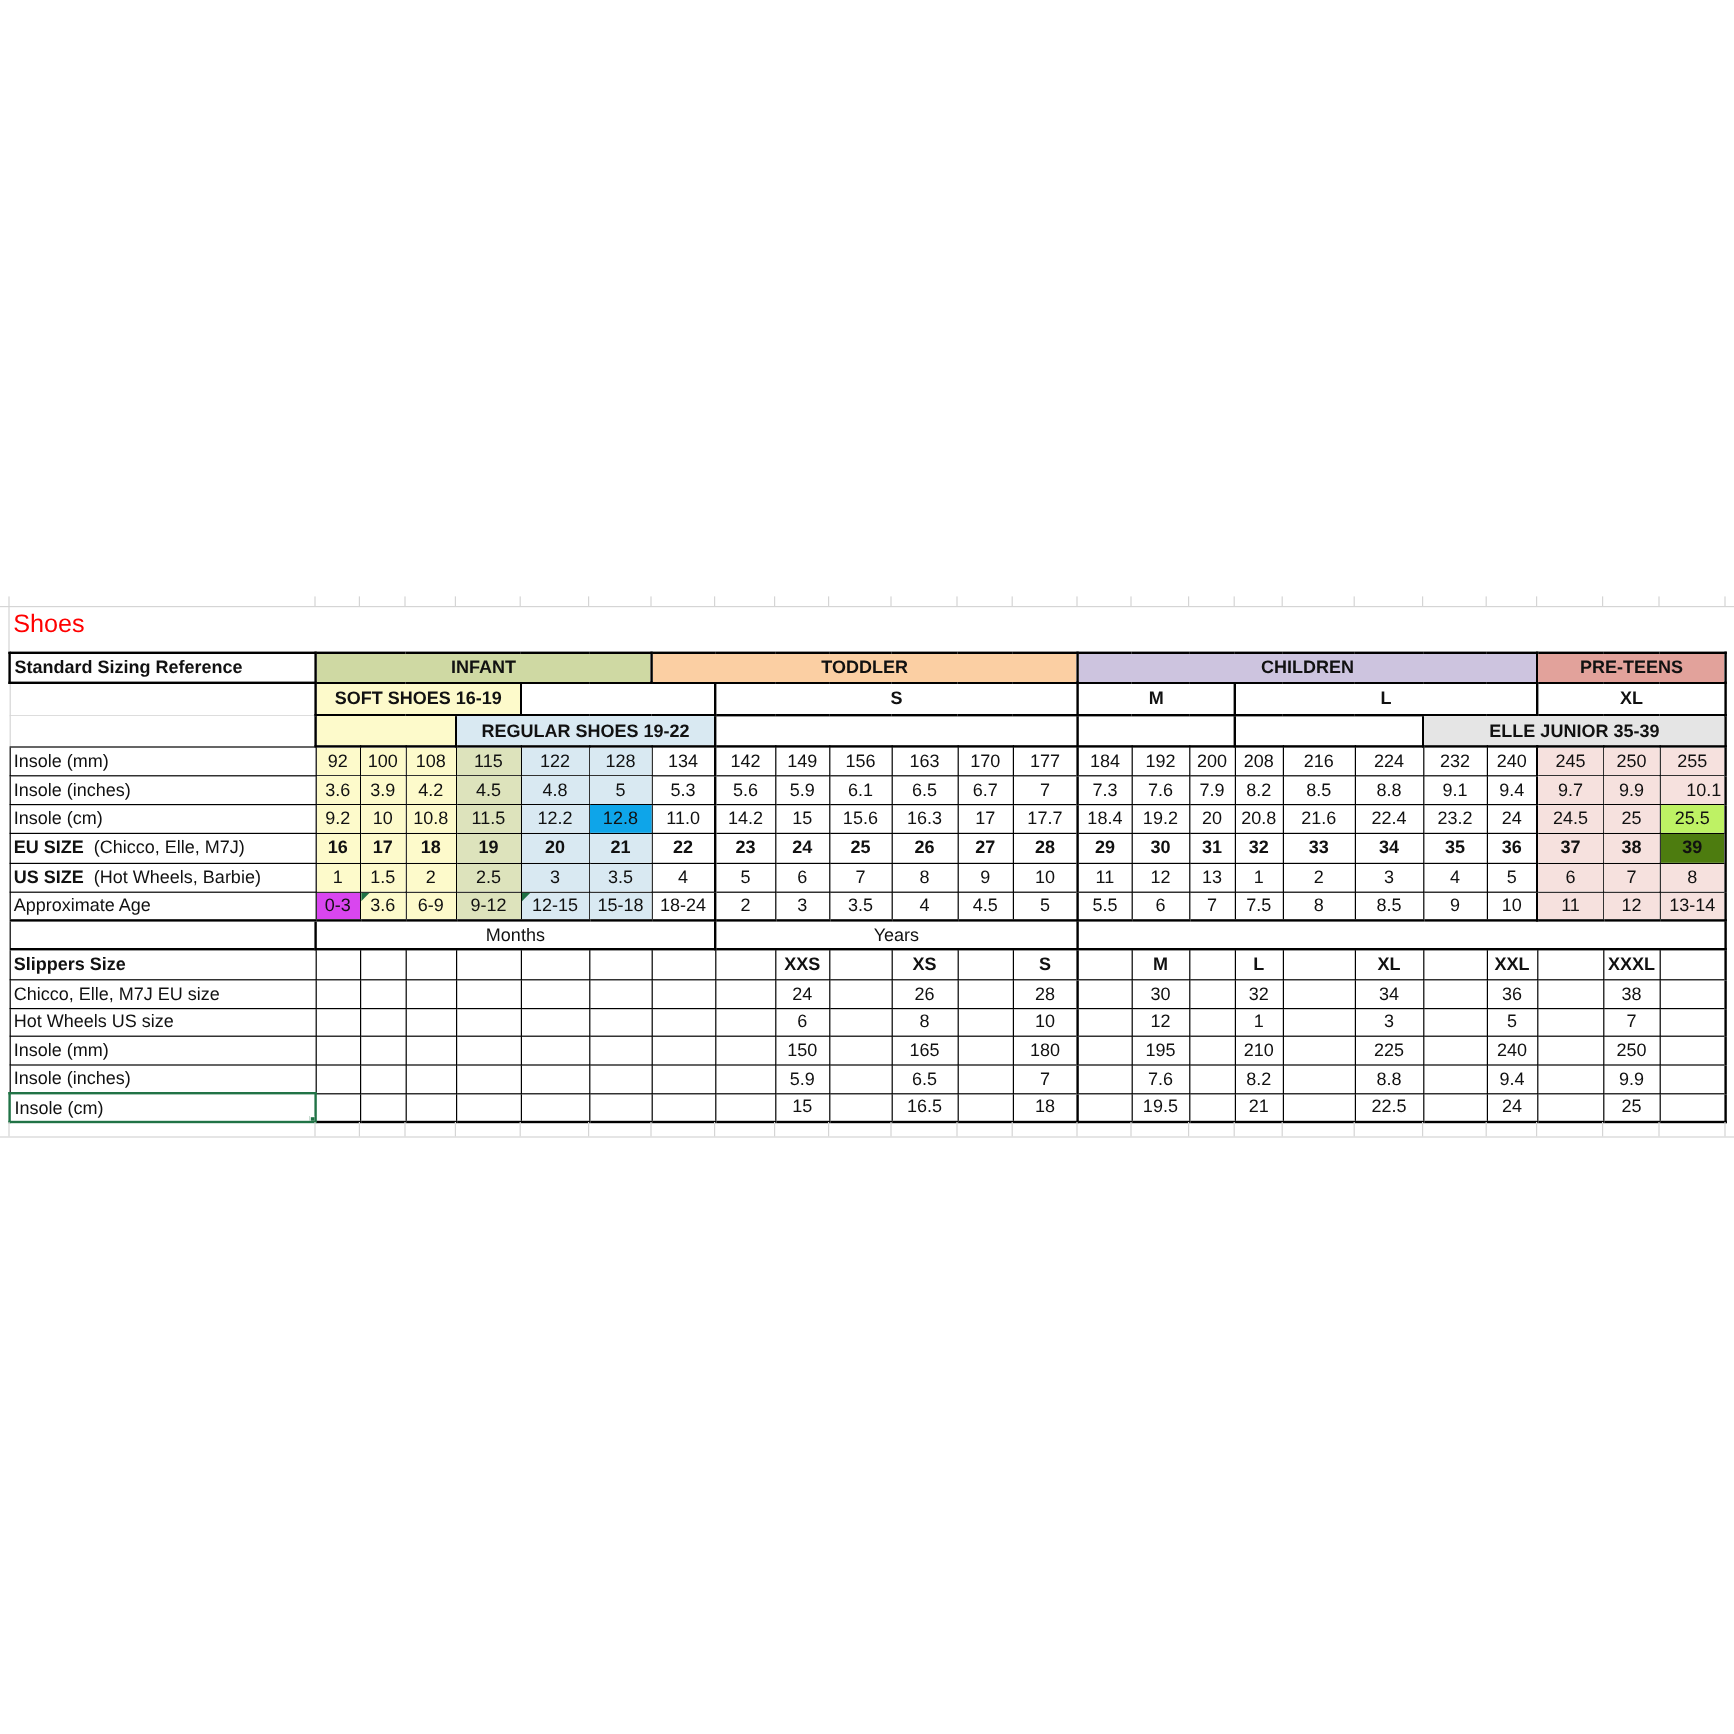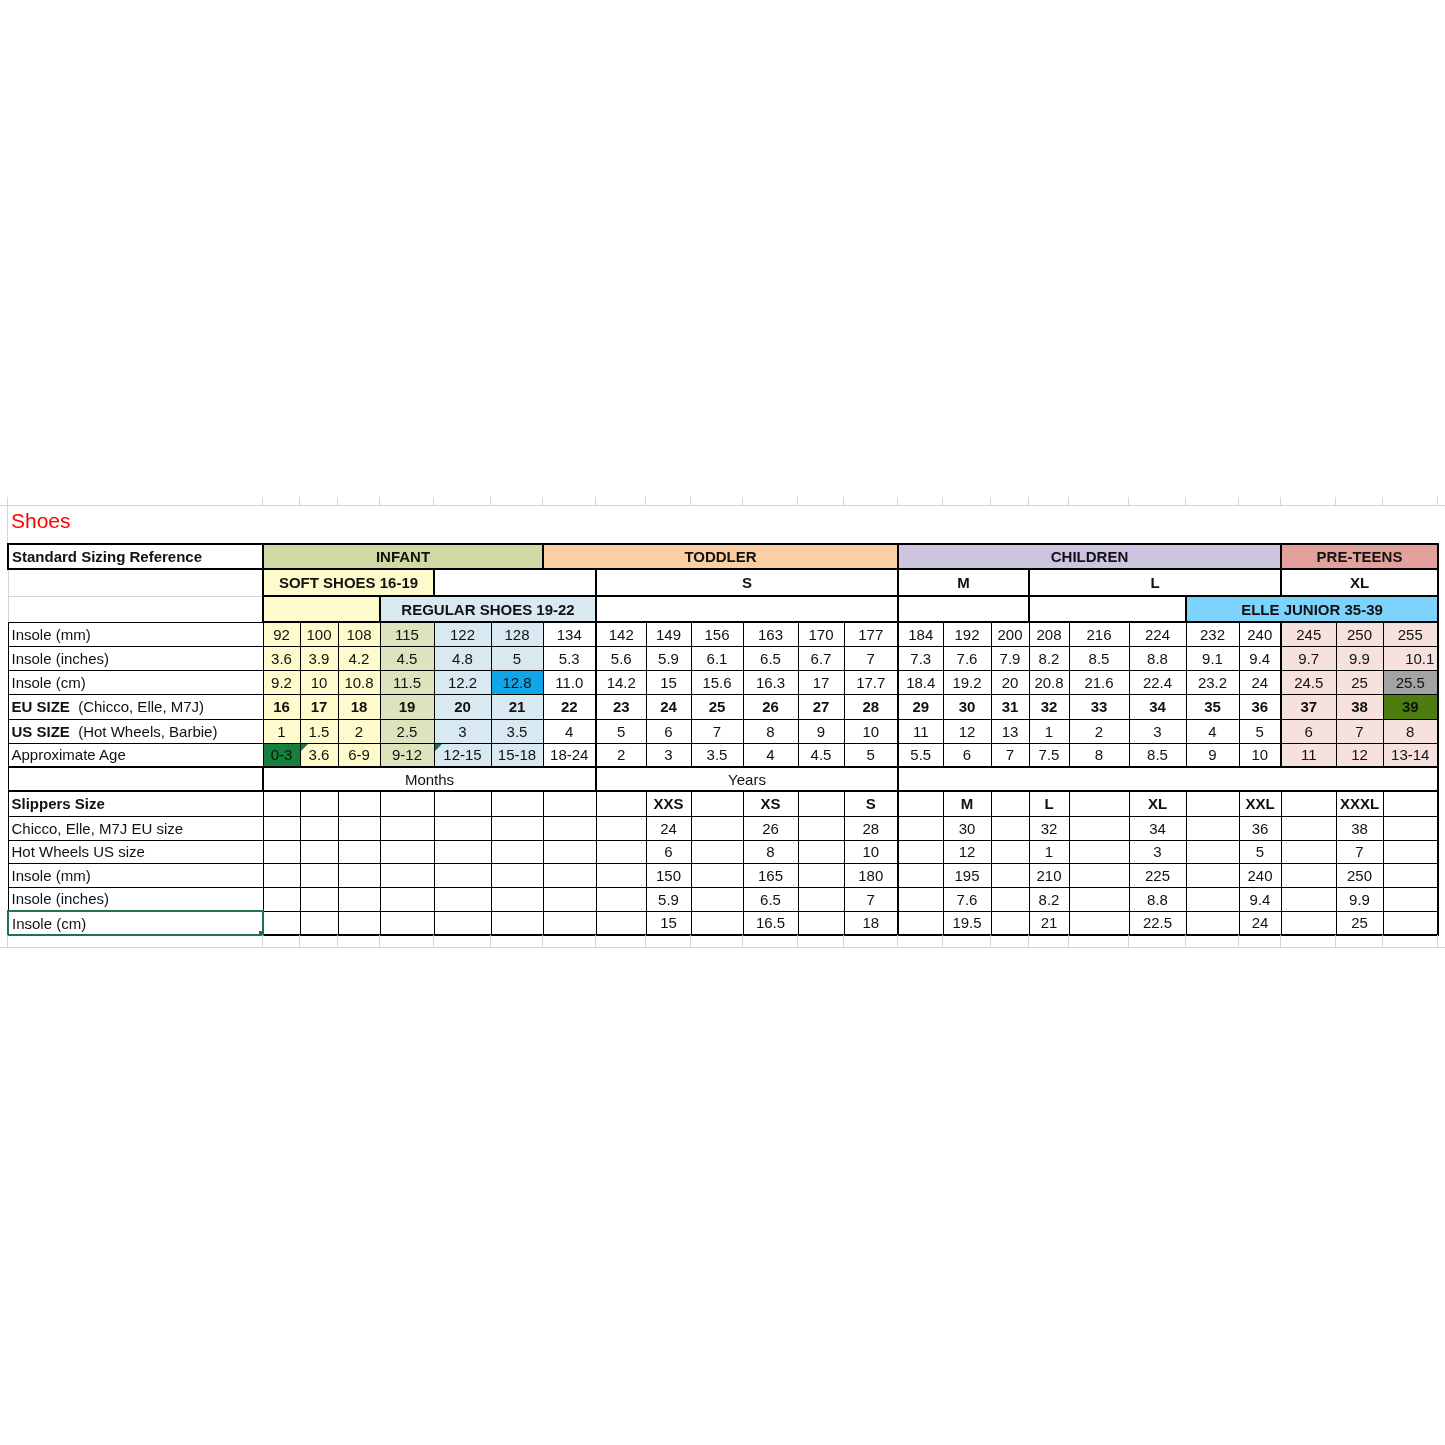--- a/index.html
+++ b/index.html
@@ -76,21 +76,21 @@
           <td class="hdr b2" colspan="5">L</td>
           <td class="hdr b2" colspan="3">XL</td>
         </tr>
         <tr style="height: 26px;">
           <td class="ghost gb"></td>
           <td class="hdr b2" colspan="3" style="background: rgb(253, 250, 203);"></td>
           <td class="hdr b2" colspan="4" style="background: rgb(217, 233, 242);">REGULAR SHOES 19-22</td>
           <td class="hdr b2" colspan="6"></td>
           <td class="hdr b2" colspan="3"></td>
           <td class="hdr b2" colspan="3"></td>
-          <td class="hdr b2" colspan="5" style="background: #7dd3fc;">ELLE JUNIOR 35-39</td>
+          <td class="hdr b2" colspan="5" style="background: #e5e5e5;">ELLE JUNIOR 35-39</td>
         </tr>
         <tr style="height: 24px;">
           <td class="lbl">Insole (mm)</td>
           <td class="size-cell" style="background: rgb(253, 250, 203);">92</td>
           <td class="size-cell" style="background: rgb(253, 250, 203);">100</td>
           <td class="size-cell" style="background: rgb(253, 250, 203);">108</td>
           <td class="size-cell" style="background: rgb(221, 227, 188);">115</td>
           <td class="size-cell" style="background: rgb(217, 233, 242);">122</td>
           <td class="size-cell" style="background: rgb(217, 233, 242);">128</td>
           <td class="size-cell bR2">134</td>
@@ -157,21 +157,21 @@
           <td class="size-cell">18.4</td>
           <td class="size-cell">19.2</td>
           <td class="size-cell">20</td>
           <td class="size-cell">20.8</td>
           <td class="size-cell">21.6</td>
           <td class="size-cell">22.4</td>
           <td class="size-cell">23.2</td>
           <td class="size-cell bR2">24</td>
           <td class="size-cell" style="background: rgb(246, 225, 222);">24.5</td>
           <td class="size-cell" style="background: rgb(246, 225, 222);">25</td>
-          <td class="size-cell bR2" style="background: #a3a3a3;">25.5</td>
+          <td class="size-cell bR2" style="background: #bef264;">25.5</td>
         </tr>
         <tr style="height: 25px;">
           <td class="lbl"><span class="bold">EU SIZE</span>  (Chicco, Elle, M7J)</td>
           <td class="size-cell bold" style="background: rgb(253, 250, 203);">16</td>
           <td class="size-cell bold" style="background: rgb(253, 250, 203);">17</td>
           <td class="size-cell bold" style="background: rgb(253, 250, 203);">18</td>
           <td class="size-cell bold" style="background: rgb(221, 227, 188);">19</td>
           <td class="size-cell bold" style="background: rgb(217, 233, 242);">20</td>
           <td class="size-cell bold" style="background: rgb(217, 233, 242);">21</td>
           <td class="size-cell bR2 bold">22</td>
@@ -215,21 +215,21 @@
           <td class="size-cell">2</td>
           <td class="size-cell">3</td>
           <td class="size-cell">4</td>
           <td class="size-cell bR2">5</td>
           <td class="size-cell" style="background: rgb(246, 225, 222);">6</td>
           <td class="size-cell" style="background: rgb(246, 225, 222);">7</td>
           <td class="size-cell bR2" style="background: rgb(246, 225, 222);">8</td>
         </tr>
         <tr style="height: 24px;">
           <td class="lbl bB2">Approximate Age</td>
-          <td class="size-cell bB2" style="background: #15803d;">0-3</td>
+          <td class="size-cell bB2" style="background: #d946ef;">0-3</td>
           <td class="size-cell bB2 flag" style="background: rgb(253, 250, 203);">3.6</td>
           <td class="size-cell bB2" style="background: rgb(253, 250, 203);">6-9</td>
           <td class="size-cell bB2" style="background: rgb(221, 227, 188);">9-12</td>
           <td class="size-cell bB2 flag" style="background: rgb(217, 233, 242);">12-15</td>
           <td class="size-cell bB2" style="background: rgb(217, 233, 242);">15-18</td>
           <td class="size-cell bR2 bB2">18-24</td>
           <td class="size-cell bB2">2</td>
           <td class="size-cell bB2">3</td>
           <td class="size-cell bB2">3.5</td>
           <td class="size-cell bB2">4</td>

